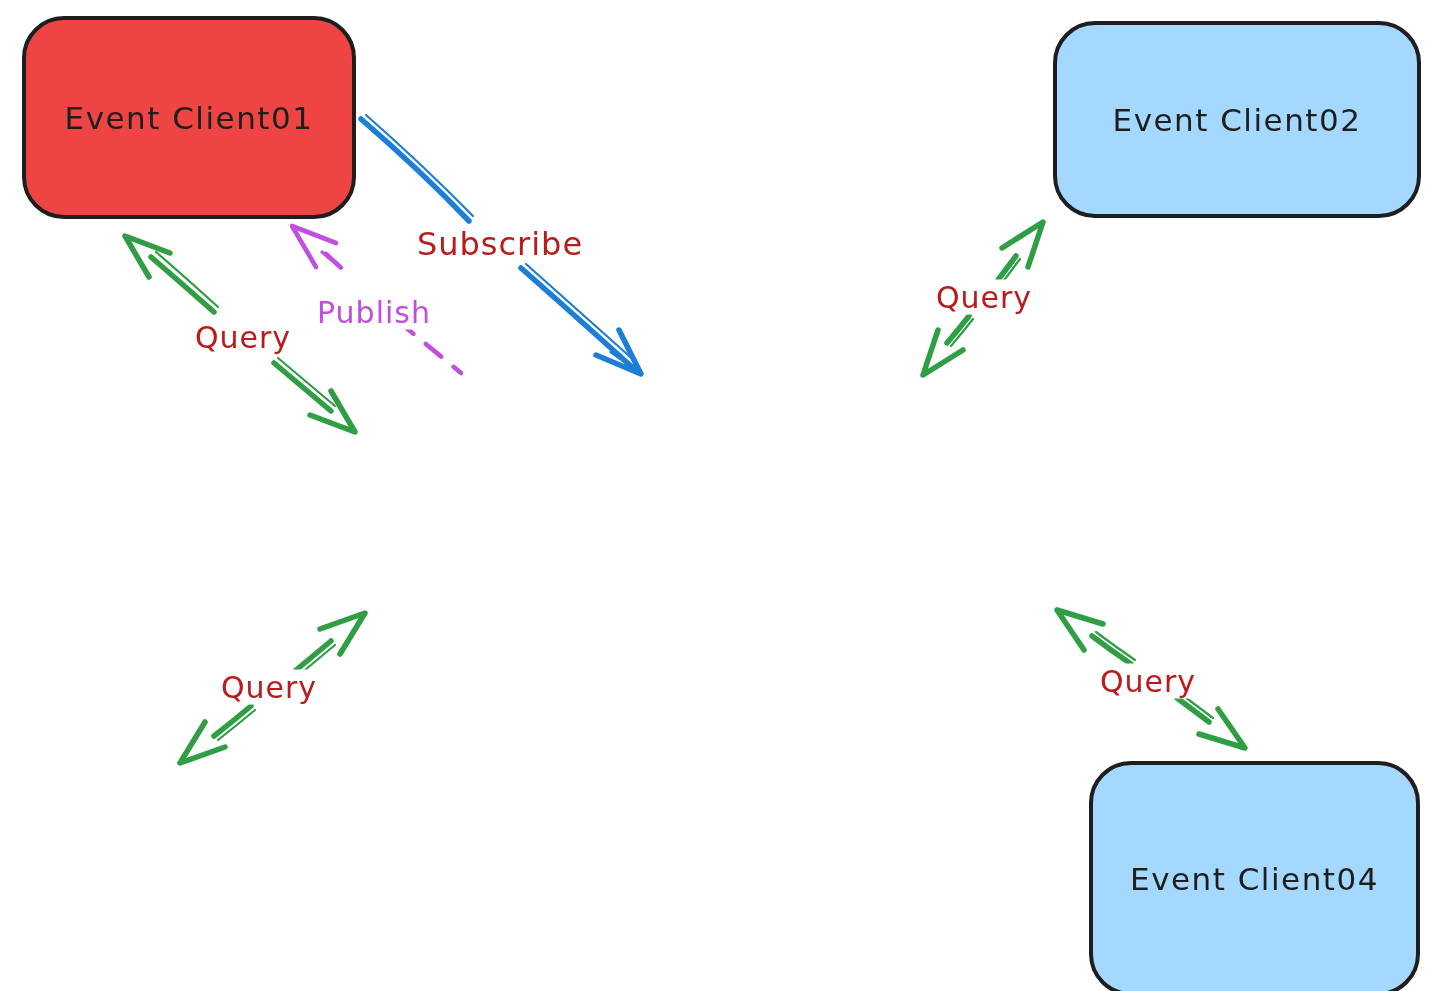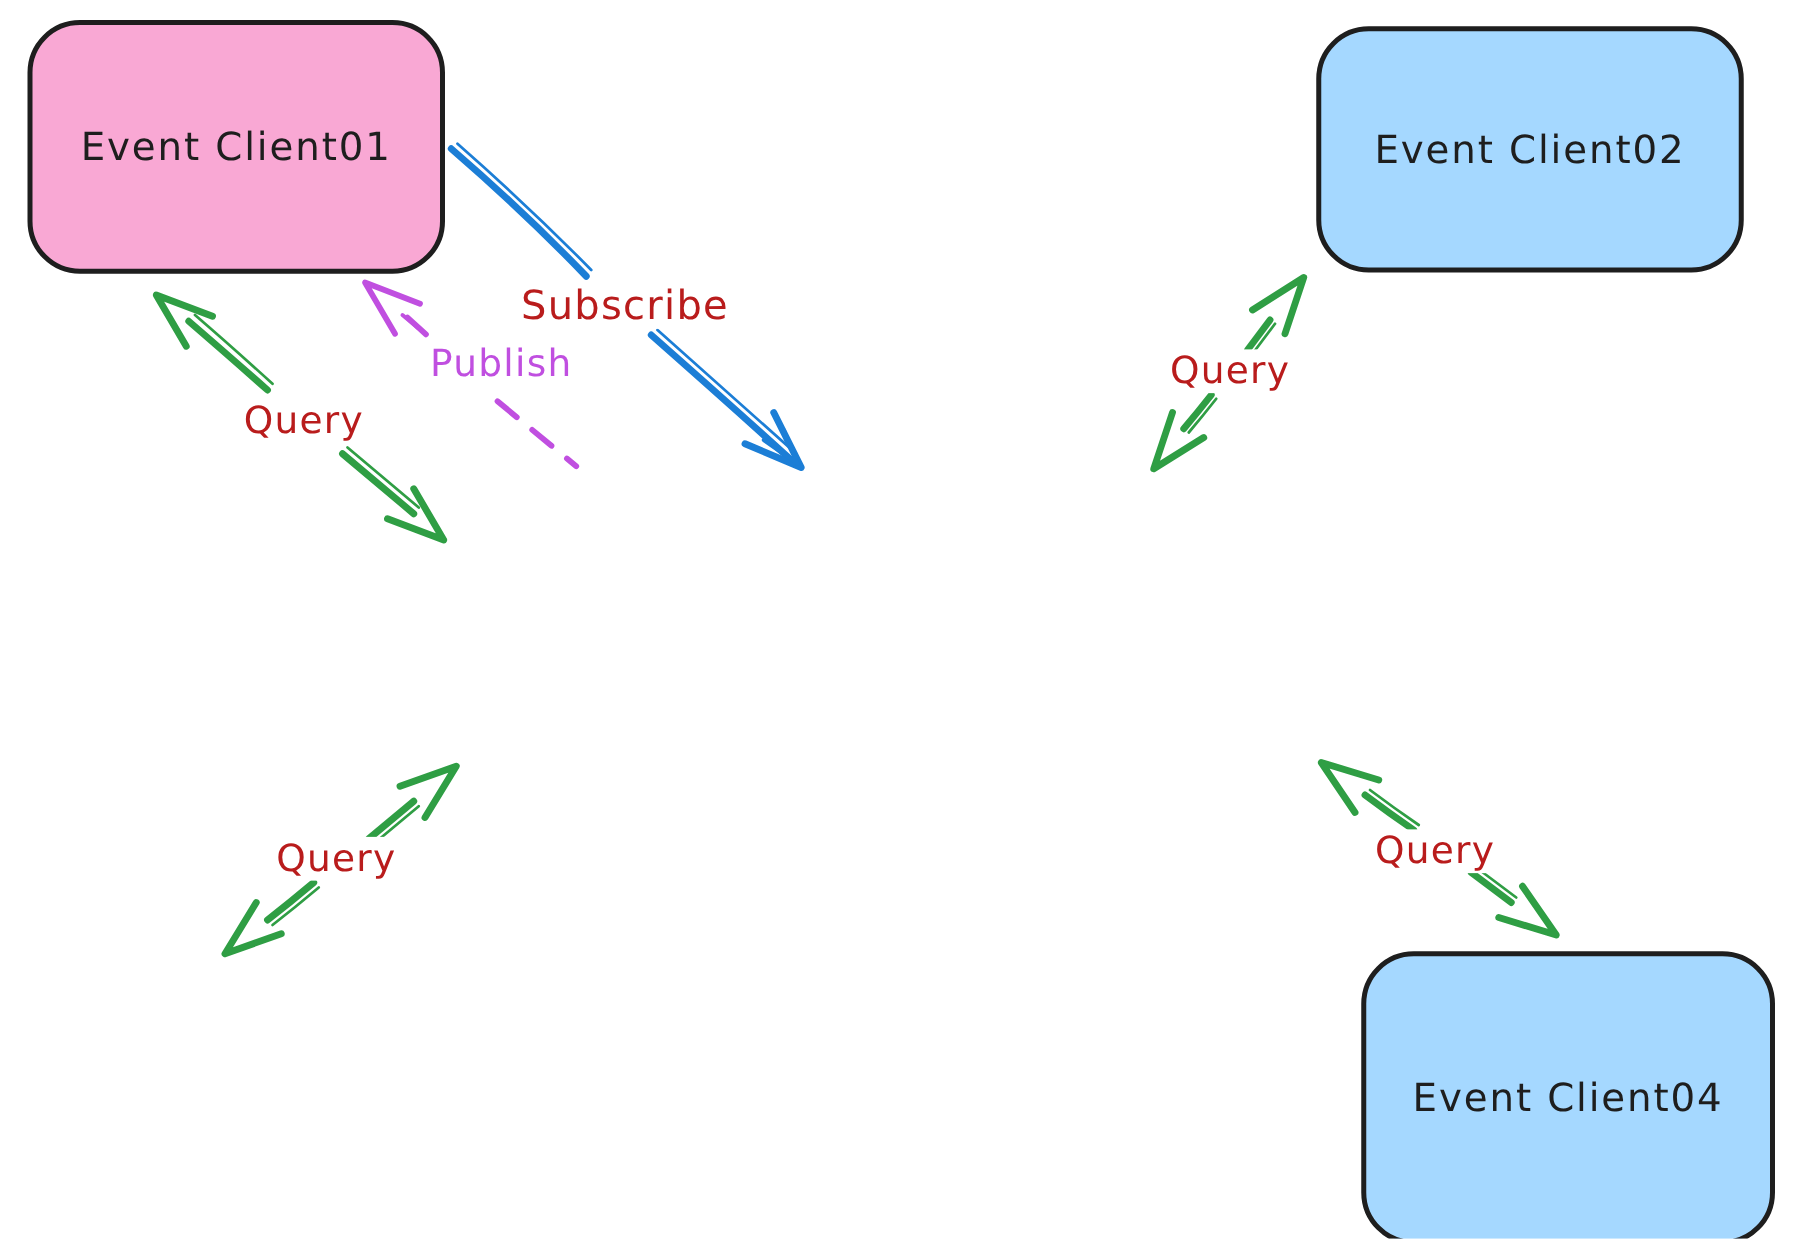--- a/index.html
+++ b/index.html
@@ -23,21 +23,21 @@
     box-sizing: border-box;
     border: 4.5px solid #1e1e1e;
     border-radius: 42px;
     display: flex;
     align-items: center;
     justify-content: center;
     font-size: 31px;
     letter-spacing: 1.5px;
     white-space: nowrap;
   }
-  .node-yellow { background: #f9a8d4; text-align: right; }
+  .node-yellow { background: #ef4444; text-align: right; }
   .node-blue   { background: #a5d8ff; }
   .node-purple { background: #d0bfff; }
   .edge-label {
     position: absolute;
     transform: translate(-50%, -50%);
     font-size: 30px;
     letter-spacing: 1px;
     white-space: nowrap;
     background: #ffffff;
     padding: 0 3px;
@@ -119,33 +119,33 @@
       <path class="head-inner stroke-green" d="M1082,618 L1057,610 L1072,632"></path>
       <path class="head stroke-green" d="M1199,734 L1245,748 L1218,709"></path>
       <path class="head-inner stroke-green" d="M1220,741 L1245,748 L1230,726"></path>
     </g>
   </svg>
 
   <div class="node node-yellow" style="left:22px; top:16px; width:334px; height:203px;">
     <span>Event Client01</span>
   </div>
 
-  <div class="node node-blue" style="left:1053px; top:21px; width:342px; height:197px;">
+  <div class="node node-blue" style="left:1053px; top:21px; width:368px; height:197px;">
     <span>Event Client02</span>
   </div>
 
 
 
   <div class="node node-blue" style="left:1089px; top:761px; width:331px; height:235px;">
     <span>Event Client04</span>
   </div>
 
   <div class="edge-label t-blue" style="left:500px; top:244px; font-size:32px;">Subscribe</div>
 
-  <div class="edge-label t-magenta" style="left:374px; top:291px;margin-left:27px;">Publish</div>
+  <div class="edge-label t-magenta" style="left:374px; top:312px;">Publish</div>
 
   <div class="edge-label t-green" style="left:243px; top:337px;">Query</div>
 
   <div class="edge-label t-green" style="left:984px; top:297px;">Query</div>
 
   <div class="edge-label t-green" style="left:269px; top:687px;">Query</div>
 
   <div class="edge-label t-green" style="left:1148px; top:681px;">Query</div>
 
 </div>

